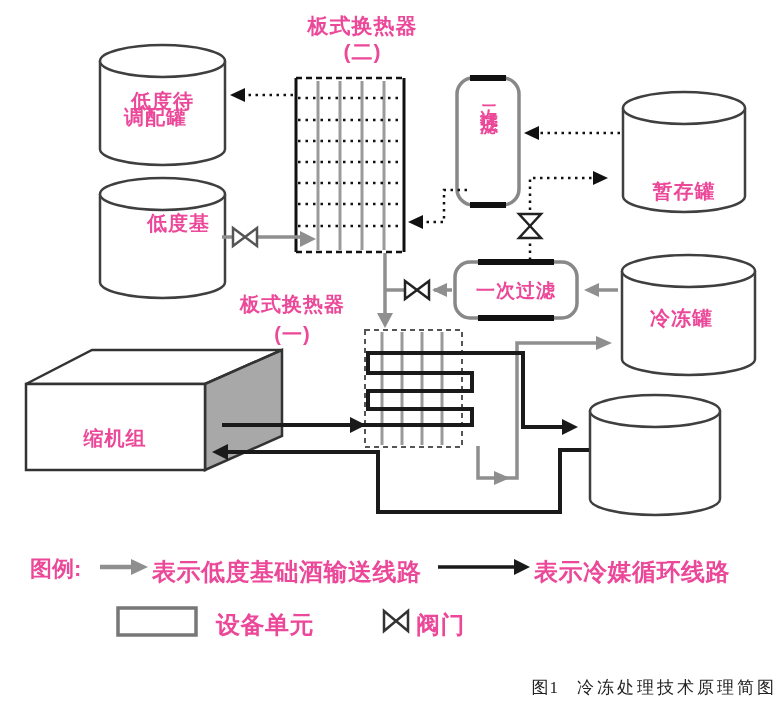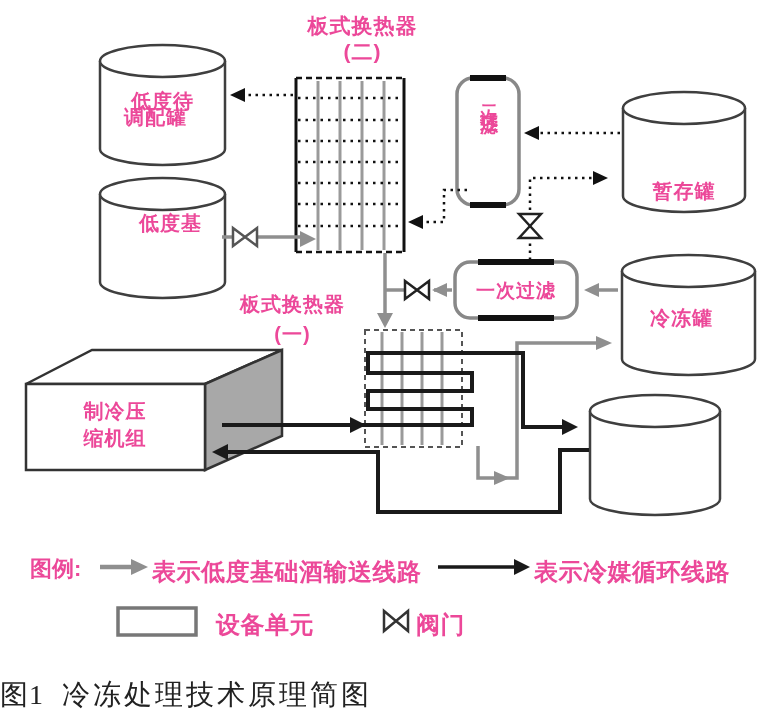--- a/index.html
+++ b/index.html
@@ -11,23 +11,23 @@
   .lbl{position:absolute;font-weight:bold;color:#ec4899;white-space:nowrap;}
   .center{text-align:center;}
   .tank-lbl{font-size:20px;line-height:26px;letter-spacing:1px;}
   .hx-lbl{font-size:20px;line-height:24px;letter-spacing:1px;}
   .vtext{
     writing-mode:vertical-rl;text-orientation:upright;
     font-size:18px;font-weight:bold;letter-spacing:3px;
   }
   .legend-txt{font-size:24px;font-weight:bold;letter-spacing:0.5px;}
   .caption{
-    position:absolute;left:0;width:777px;text-align:left;
+    position:absolute;left:0;width:777px;text-align:right;
     font-family:"Liberation Serif","DejaVu Serif",serif;
-    font-weight:normal;font-size:28px;letter-spacing:3px;color:#222;
+    font-weight:normal;font-size:17px;letter-spacing:3px;color:#222;
   }
   .caption .num{margin-right:18px;letter-spacing:1px;}
 </style>
 </head>
 <body>
 
 <div class="stage">
 
   <svg width="777" height="720" viewBox="0 0 777 720">
 
@@ -170,34 +170,33 @@
       <polygon points="408,611 408,631 396,621"></polygon>
     </g>
   </svg>
 
   <div class="lbl hx-lbl center" style="left:280px;top:14px;width:165px;font-size:21px;">板式换热器</div>
   <div class="lbl hx-lbl center" style="left:280px;top:40px;width:165px;font-size:21px;">(二)</div>
 
   <div class="lbl tank-lbl center" style="left:100px;top:88px;width:125px;">低度待</div>
   <div class="lbl tank-lbl center" style="left:100px;top:104px;width:111px;">调配罐</div>
 
-  <div class="lbl tank-lbl center" style="left:108px;top:210px;width:125px;">低度基</div>
+  <div class="lbl tank-lbl center" style="left:116px;top:210px;width:125px;">低度基</div>
 
   <div class="lbl vtext" style="left:477px;top:92px;height:108px;">二次过滤</div>
 
   <div class="lbl tank-lbl center" style="left:623px;top:148px;width:122px;margin-top:30px;">暂存罐</div>
 
   <div class="lbl hx-lbl center" style="left:215px;top:292px;width:155px;">板式换热器</div>
   <div class="lbl hx-lbl center" style="left:215px;top:322px;width:155px;">(一)</div>
 
   <div class="lbl center" style="left:460px;top:278px;width:112px;font-size:19px;letter-spacing:1px;">一次过滤</div>
 
   <div class="lbl tank-lbl center" style="left:622px;top:305px;width:119px;">冷冻罐</div>
 
-  <div class="lbl tank-lbl center" style="left:30px;top:398px;width:170px;">制冷压</div>
   <div class="lbl tank-lbl center" style="left:30px;top:425px;width:170px;">缩机组</div>
 
 
   <div class="lbl" style="left:30px;top:554px;font-size:22px;">图例:</div>
   <div class="lbl legend-txt" style="left:152px;top:556px;">表示低度基础酒输送线路</div>
   <div class="lbl legend-txt" style="left:534px;top:556px;">表示冷媒循环线路</div>
   <div class="lbl legend-txt" style="left:216px;top:609px;">设备单元</div>
   <div class="lbl legend-txt" style="left:416px;top:609px;text-align:right;">阀门</div>
 
   <div class="caption" style="top:676px;">

